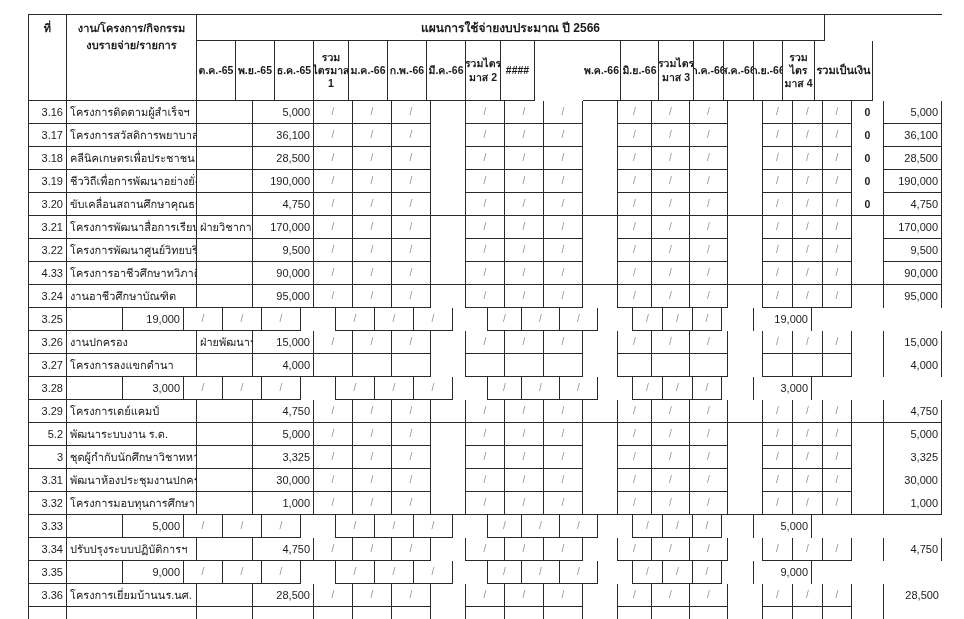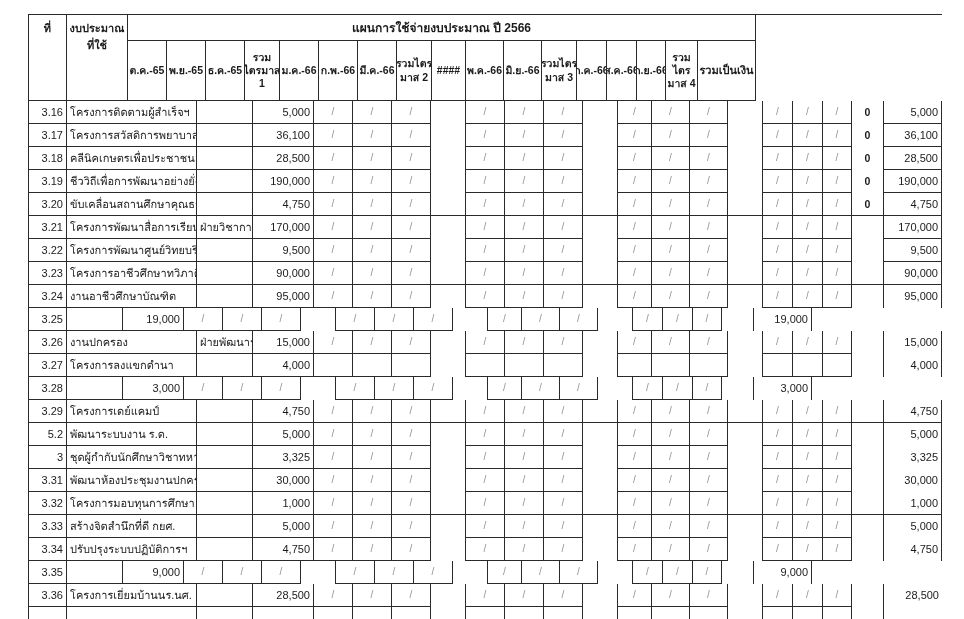--- a/index.html
+++ b/index.html
@@ -44,23 +44,23 @@
 </head>
 <body>
 
 <div id="page">
   <div id="table">
 
     <div id="header">
       <div class="hleft hl-no">
         <span>ที่</span>
       </div>
-      <div class="hleft hl-budget">
-        <div class="hline">งบประมาณ</div>
-        <div class="hline">ที่ใช้</div>
+      <div class="hleft hl-project">
+        <div class="hline">งาน/โครงการ/กิจกรรม</div>
+        <div class="hline">งบรายจ่าย/รายการ</div>
       </div>
       <div id="header-right">
         <div id="title-band">
           <span>แผนการใช้จ่ายงบประมาณ ปี 2566</span>
         </div>
         <div id="period-headers">
             <div class="cell hcell" style="width: 39px;">
               <div class="hline">ต.ค.-65</div>
             </div>
             <div class="cell hcell" style="width: 39px;">
@@ -83,21 +83,21 @@
             <div class="cell hcell" style="width: 39px;">
               <div class="hline">มี.ค.-66</div>
             </div>
             <div class="cell hcell" style="width: 35px;">
               <div class="hline">รวมไตร</div>
               <div class="hline">มาส 2</div>
             </div>
             <div class="cell hcell" style="width: 34px;">
               <div class="hline">####</div>
             </div>
-            <div class="cell hcell" style="width: 38px;">
+            <div class="cell hcell" style="width: 38px; margin-left: 48px;">
               <div class="hline">พ.ค.-66</div>
             </div>
             <div class="cell hcell" style="width: 38px;">
               <div class="hline">มิ.ย.-66</div>
             </div>
             <div class="cell hcell" style="width: 35px;">
               <div class="hline">รวมไตร</div>
               <div class="hline">มาส 3</div>
             </div>
             <div class="cell hcell" style="width: 30px;">
@@ -277,21 +277,21 @@
           <div class="cell mcell" style="width: 38px;">/</div>
           <div class="cell mcell" style="width: 38px;">/</div>
           <div class="cell qcell" style="width: 35px;"></div>
           <div class="cell mcell" style="width: 30px;">/</div>
           <div class="cell mcell" style="width: 30px;">/</div>
           <div class="cell mcell" style="width: 29px;">/</div>
           <div class="cell qcell" style="width: 32px;"></div>
           <div class="cell tcell num" style="width: 58px;">9,500</div>
         </div>
         <div class="trow send">
-          <div class="cell c-no num">3.23</div>
+          <div class="cell c-no num">4.33</div>
           <div class="cell c-name">โครงการอาชีวศึกษาทวิภาคี</div>
           <div class="cell c-dept"></div>
           <div class="cell c-budget num">90,000</div>
           <div class="cell mcell" style="width: 39px;">/</div>
           <div class="cell mcell" style="width: 39px;">/</div>
           <div class="cell mcell" style="width: 39px;">/</div>
           <div class="cell qcell" style="width: 35px;"></div>
           <div class="cell mcell" style="width: 39px;">/</div>
           <div class="cell mcell" style="width: 39px;">/</div>
           <div class="cell mcell" style="width: 39px;">/</div>
@@ -529,21 +529,20 @@
           <div class="cell mcell" style="width: 38px;">/</div>
           <div class="cell qcell" style="width: 35px;"></div>
           <div class="cell mcell" style="width: 30px;">/</div>
           <div class="cell mcell" style="width: 30px;">/</div>
           <div class="cell mcell" style="width: 29px;">/</div>
           <div class="cell qcell" style="width: 32px;"></div>
           <div class="cell tcell num" style="width: 58px;">1,000</div>
         </div>
         <div class="trow">
           <div class="cell c-no num">3.33</div>
-          <div class="cell c-name">สร้างจิตสำนึกที่ดี กยศ.</div>
           <div class="cell c-dept"></div>
           <div class="cell c-budget num">5,000</div>
           <div class="cell mcell" style="width: 39px;">/</div>
           <div class="cell mcell" style="width: 39px;">/</div>
           <div class="cell mcell" style="width: 39px;">/</div>
           <div class="cell qcell" style="width: 35px;"></div>
           <div class="cell mcell" style="width: 39px;">/</div>
           <div class="cell mcell" style="width: 39px;">/</div>
           <div class="cell mcell" style="width: 39px;">/</div>
           <div class="cell qcell" style="width: 35px;"></div>

